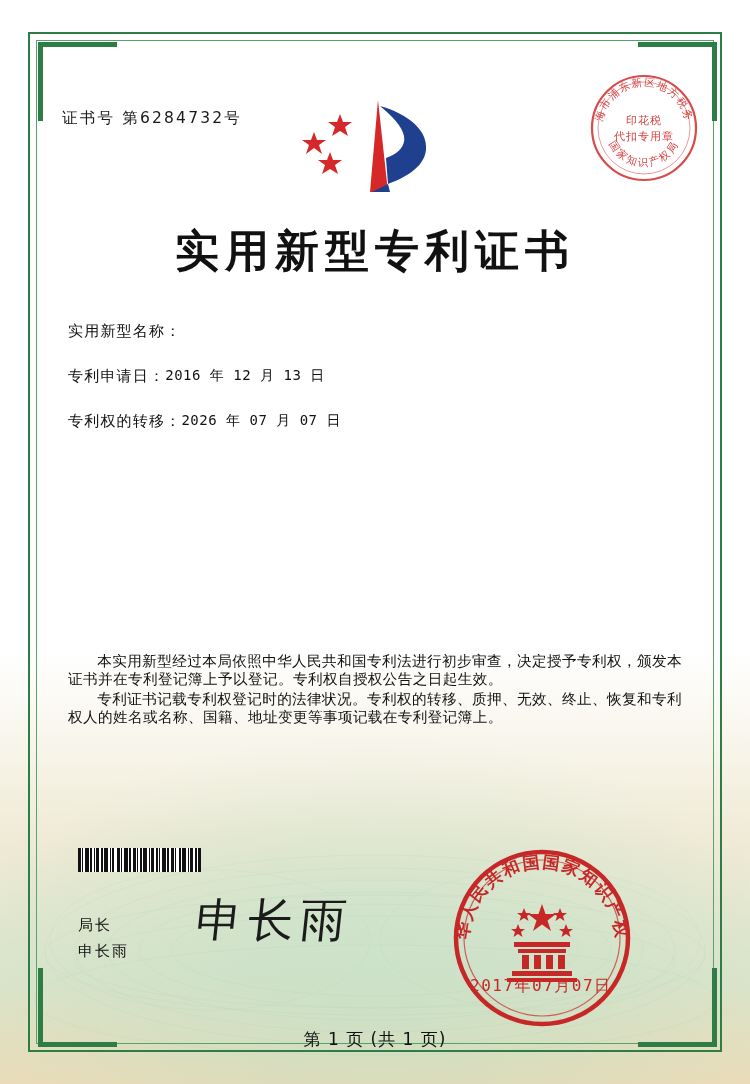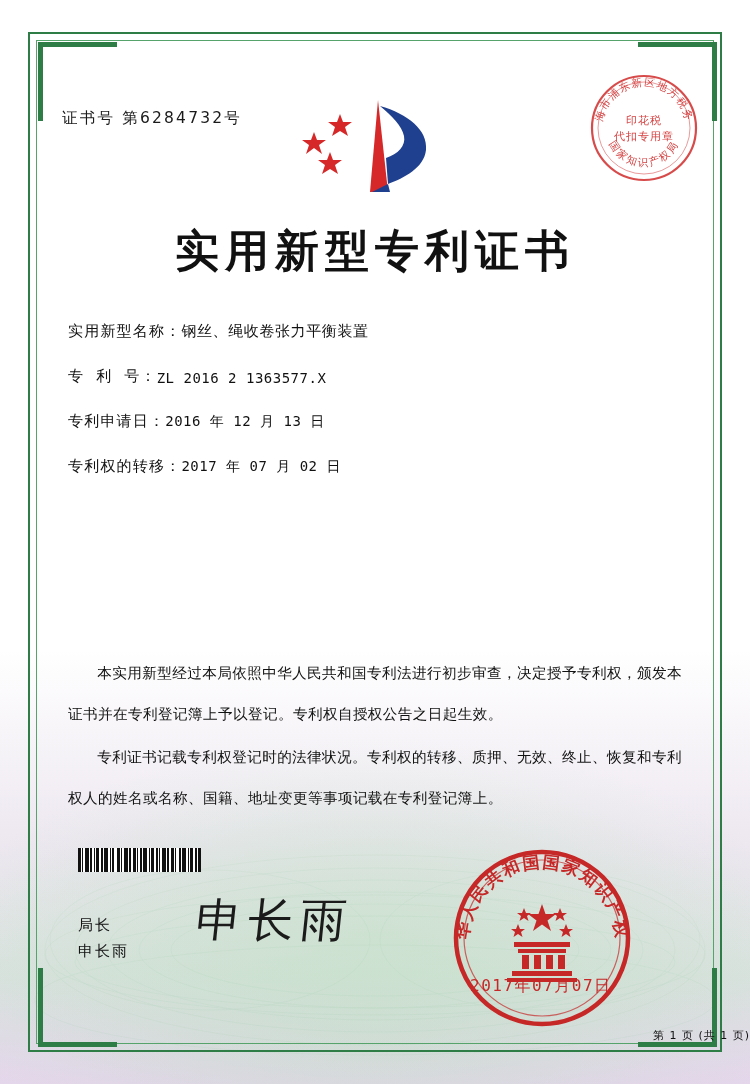--- a/index.html
+++ b/index.html
@@ -7,21 +7,21 @@
     padding: 0;
     background: #ffffff;
   }
   body {
     font-family: "DejaVu Sans", "Liberation Sans", sans-serif;
   }
   .page {
     position: relative;
     width: 750px;
     height: 1084px;
-    background: #f0abfc;
+    background: #fdba74;
     overflow: hidden;
   }
   
   .bg-wash {
     position: absolute;
     left: 0; top: 0; right: 0; bottom: 0;
     background:
       radial-gradient(ellipse 520px 240px at 375px 930px, rgba(200,226,203,0.55) 0%, rgba(200,226,203,0.18) 55%, rgba(255,255,255,0) 80%),
       radial-gradient(ellipse 620px 300px at 375px 1010px, rgba(186,220,192,0.45) 0%, rgba(255,255,255,0) 75%),
       linear-gradient(180deg, rgba(255,255,255,1) 0%, rgba(255,255,255,1) 60%, rgba(236,246,237,0.8) 78%, rgba(214,236,218,0.85) 90%, rgba(226,242,229,0.6) 100%);
@@ -94,21 +94,21 @@
   }
 
   
   .fields {
     position: absolute;
     left: 68px; top: 322px;
     width: 610px;
   }
   .field {
     display: flex;
-    align-items: flex-end;
+    align-items: flex-start;
     margin-bottom: 26px;
     font-size: 15px;
     color: #111;
   }
   .field .label {
     white-space: pre;
     letter-spacing: 1.2px;
     font-size: 15px;
   }
   .field .value {
@@ -120,21 +120,21 @@
     letter-spacing: 0.5px;
     font-size: 14px;
   }
 
   
   .body-text {
     position: absolute;
     left: 68px; top: 652px;
     width: 614px;
     font-size: 14.6px;
-    line-height: 41px;
+    line-height: 18px;
     color: #111;
     text-align: justify;
     letter-spacing: 0.4px;
   }
   .body-text p {
     margin: 0 0 2px 0;
     text-indent: 2em;
   }
 
   
@@ -182,22 +182,22 @@
     font-size: 16px;
     letter-spacing: 1.5px;
     color: #c62828;
     font-family: "DejaVu Sans Mono", "Liberation Mono", monospace;
   }
 
   
   .footer {
     position: absolute;
     left: 0; right: 0; top: 1028px;
-    text-align: right;
-    font-size: 11px;
+    text-align: center;
+    font-size: 17px;
     letter-spacing: 1px;
     color: #111;
   }
 </style>
 </head>
 <body>
 
 <div class="page">
 
   <div class="bg-wash"></div>
@@ -254,33 +254,28 @@
       <text x="56" y="52" font-size="11" fill="#d02b2b" opacity="0.9" text-anchor="middle" letter-spacing="1">印花税</text>
       <text x="56" y="68" font-size="11" fill="#d02b2b" opacity="0.9" text-anchor="middle" letter-spacing="1">代扣专用章</text>
     </svg>
   </div>
 
   <div class="title">实用新型专利证书</div>
 
   <div class="fields">
     <div class="field">
       <span class="label">实用新型名称：</span>
-      <span class="value">钢丝、绳收卷张力平衡装置</span>
-    </div>
-    <div class="field mono">
-      <span class="label">专  利  号：</span>
-      <span class="value">ZL 2016 2 1363577.X</span>
     </div>
     <div class="field mono">
       <span class="label">专利申请日：</span>
       <span class="value">2016 年 12 月 13 日</span>
     </div>
     <div class="field mono">
       <span class="label">专利权的转移：</span>
-      <span class="value">2017 年 07 月 02 日</span>
+      <span class="value">2026 年 07 月 07 日</span>
     </div>
   </div>
 
   <div class="body-text">
     <p>本实用新型经过本局依照中华人民共和国专利法进行初步审查，决定授予专利权，颁发本证书并在专利登记簿上予以登记。专利权自授权公告之日起生效。</p>
     <p>专利证书记载专利权登记时的法律状况。专利权的转移、质押、无效、终止、恢复和专利权人的姓名或名称、国籍、地址变更等事项记载在专利登记簿上。</p>
   </div>
 
   <div class="barcode">
     <i style="width:3px"></i>

